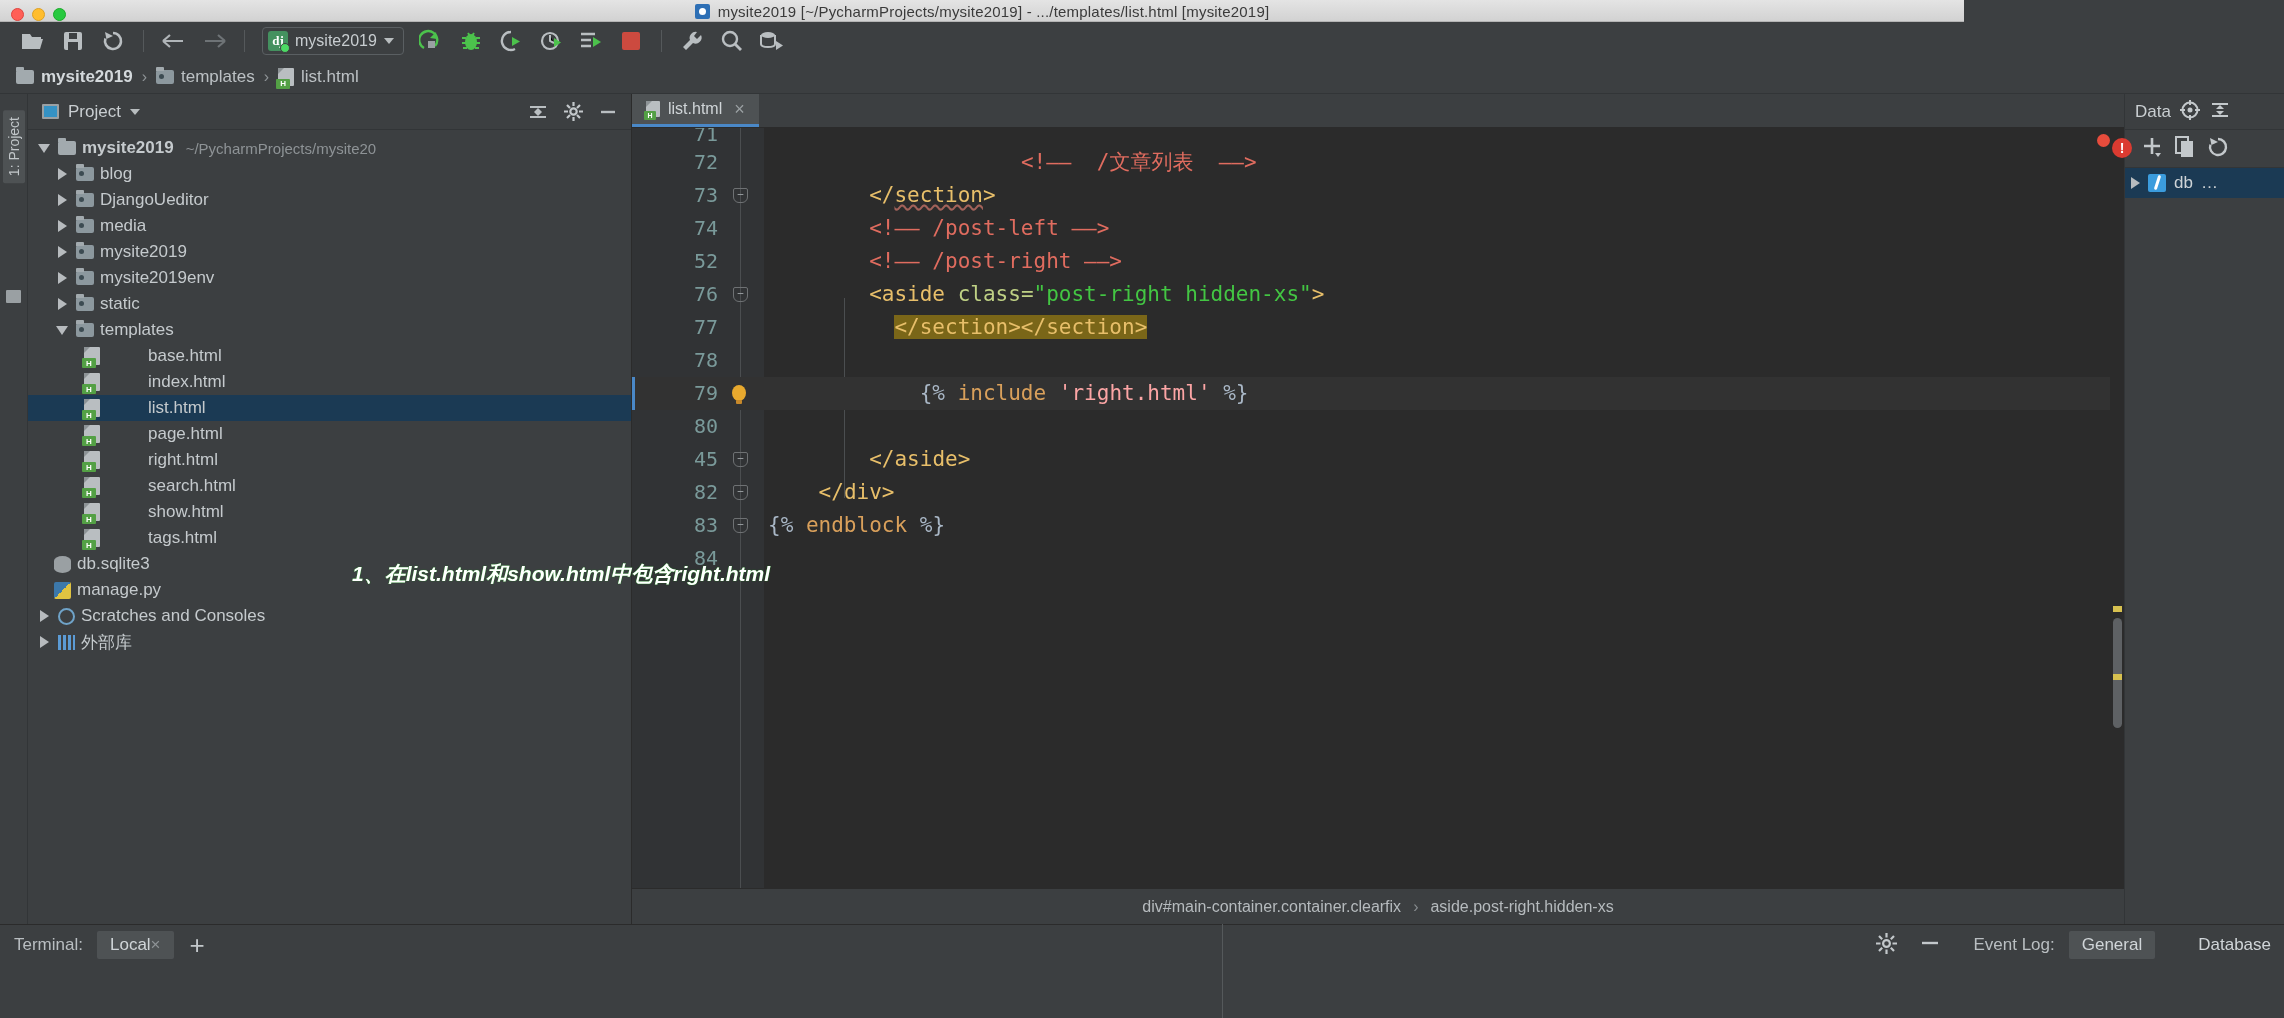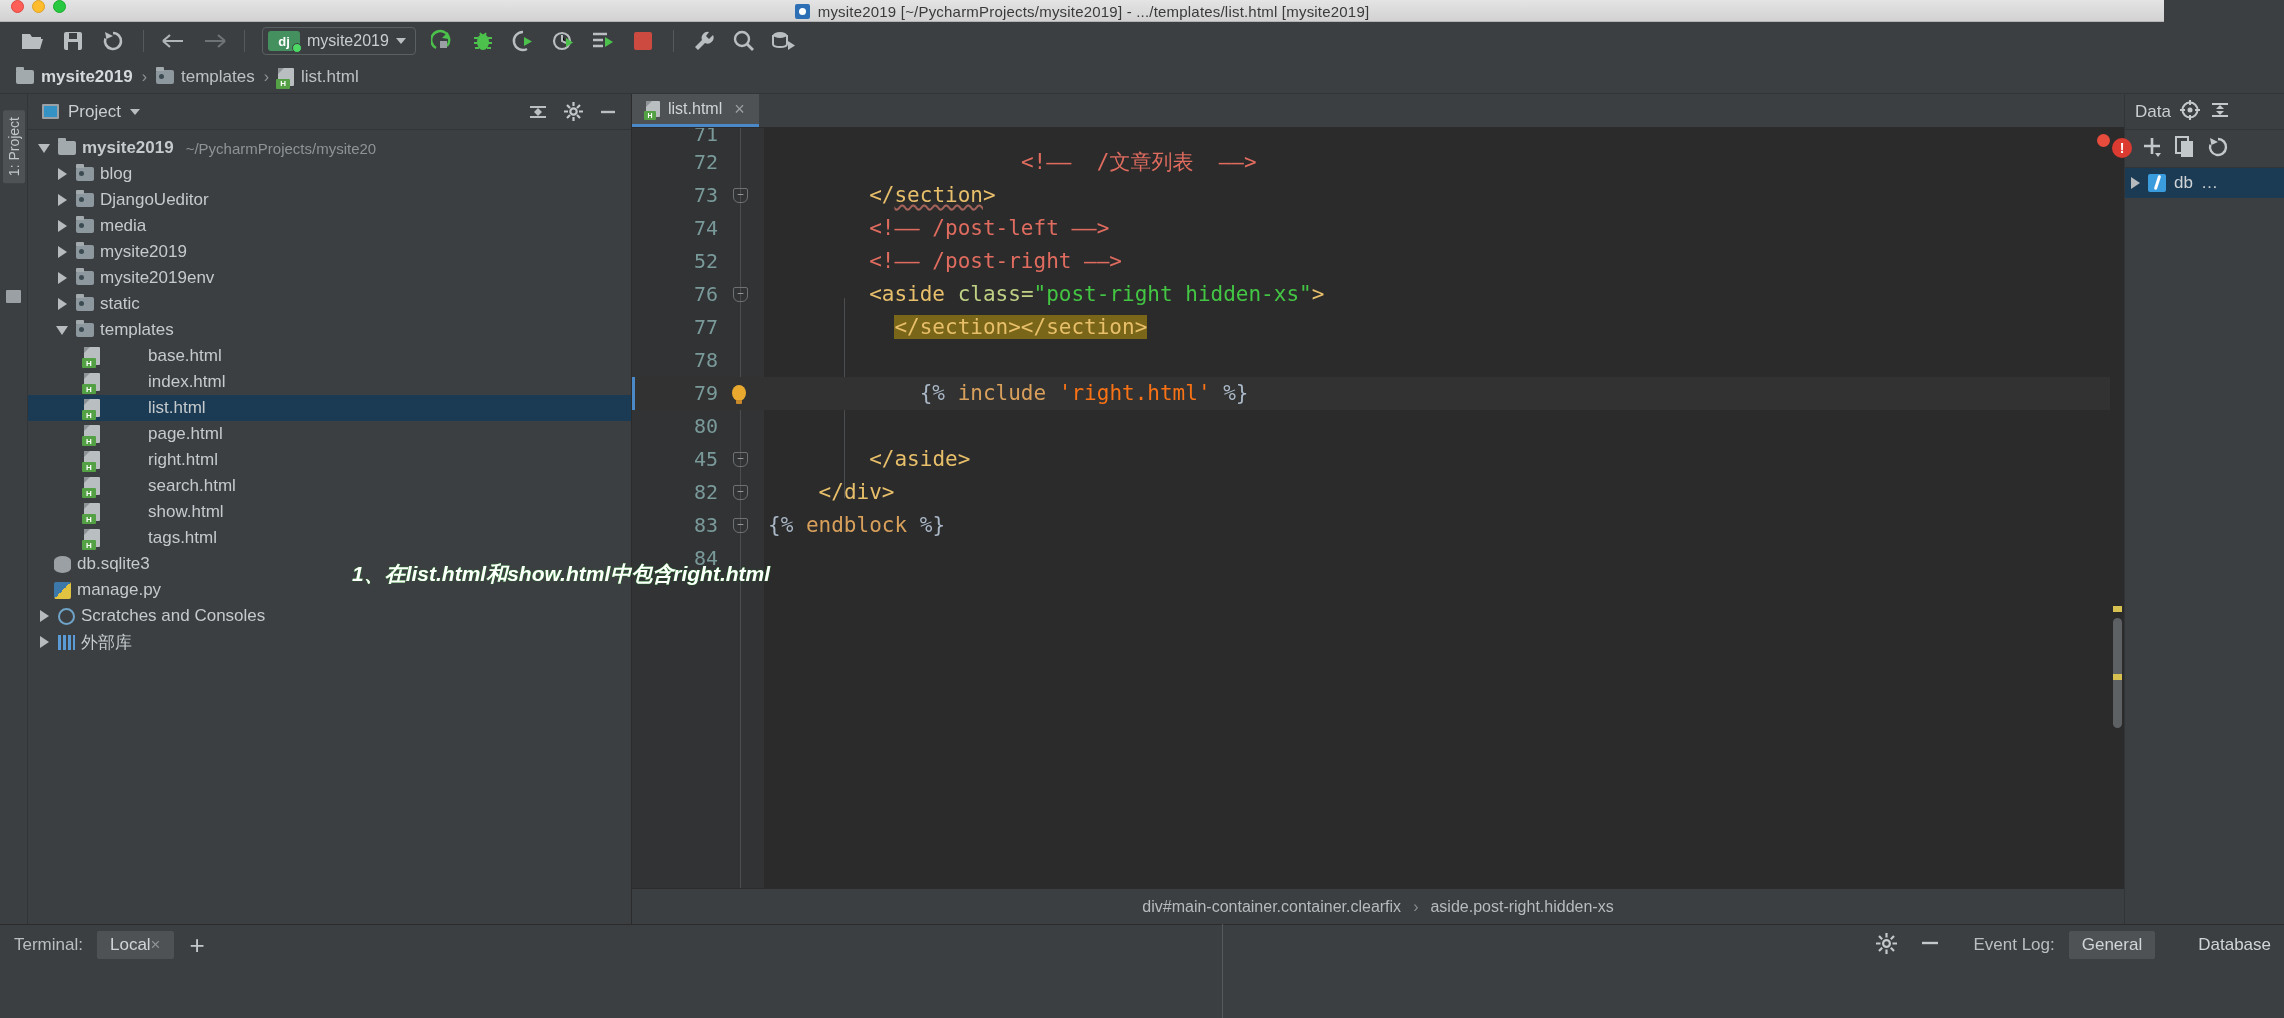--- a/index.html
+++ b/index.html
@@ -6,24 +6,24 @@
   html, body {
     width: 2284px; height: 1018px;
     background: #3c3f41;
     font-family: "Liberation Sans", sans-serif;
     overflow: hidden;
   }
   .app { position: relative; width: 2284px; height: 1018px; }
 
   
   .titlebar {
-    position: absolute; left: 0; top: 0; width: 2164px; height: 22px;
+    position: absolute; left: 0; top: 0; width: 1964px; height: 22px;
     background: linear-gradient(#e4e4e4, #d2d2d2);
     border-bottom: 1px solid #b4b4b4;
-    display: flex; align-items: flex-start;
+    display: flex; align-items: flex-end;
   }
   .traffic { display: flex; gap: 8px; margin-left: 11px; }
   .dot { width: 13px; height: 13px; border-radius: 50%; }
   .dot.red { background: #ff5f57; border: 1px solid #e0443e; }
   .dot.yellow { background: #ffbd2e; border: 1px solid #dea123; }
   .dot.green { background: #28c940; border: 1px solid #1aab29; }
   .title-wrap {
     position: absolute; left: 0; right: 0; top: 0; height: 22px;
     display: flex; align-items: center; justify-content: center; gap: 8px;
   }
@@ -48,24 +48,24 @@
     border-radius: 3px;
   }
   .tbtn svg { display: block; }
   .tsep { width: 1px; height: 22px; background: #55595b; margin: 0 9px; }
   .runcfg {
     display: flex; align-items: center; gap: 7px; height: 28px;
     border: 1px solid #5a5f62; border-radius: 4px; padding: 0 9px 0 5px;
     margin: 0 6px;
   }
   .dj-badge {
-    position: relative; width: 32px; height: 20px; border-radius: 3px;
+    position: relative; width: 20px; height: 20px; border-radius: 3px;
     background: #44915f; color: #fff; font-size: 13px; font-weight: bold;
     display: flex; align-items: center; justify-content: center;
-    font-family: Liberation Sans, sans-serif;
+    font-family: Liberation Serif, serif;
   }
   .dj-badge::after {
     content: ""; position: absolute; right: -2px; bottom: -2px;
     width: 8px; height: 8px; border-radius: 50%; background: #4cd964;
     border: 1px solid #3c3f41;
   }
   .runcfg-label { color: #c8cdd0; font-size: 16px; }
   .caret-d {
     width: 0; height: 0; border-left: 5px solid transparent; border-right: 5px solid transparent;
     border-top: 6px solid #b8bdbf;
@@ -225,21 +225,21 @@
   .hl-olive { background: #7a6618; }
   .cur-marker {
     position: absolute; left: 0; top: 0; width: 3px; height: 33px; background: #4a88c7;
   }
   .tok-tag { color: #e8bf6a; }
   .tok-punc { color: #e8bf6a; }
   .tok-attr { color: #bfd185; }
   .tok-str { color: #43c643; }
   .tok-com { color: #e06c5f; }
   .tok-dj { color: #d9a05b; }
-  .tok-djs { color: #f97316; text-align: center; }
+  .tok-djs { color: #fca5a5; text-align: center; }
   .tok-br { color: #a9b7c6; }
   .squiggle { text-decoration: underline wavy #a3625a; text-decoration-skip-ink: none; }
 
   .err-dot {
     position: absolute; right: 14px; top: 6px; width: 13px; height: 13px;
     border-radius: 50%; background: #e74c3c;
   }
   .scroll-track {
     position: absolute; right: 0; top: 0; width: 14px; height: 760px; background: #2b2b2b;
   }

